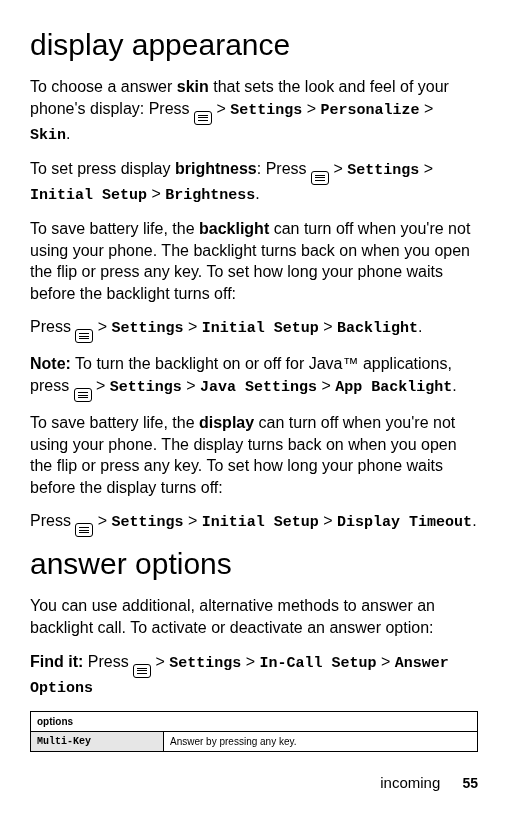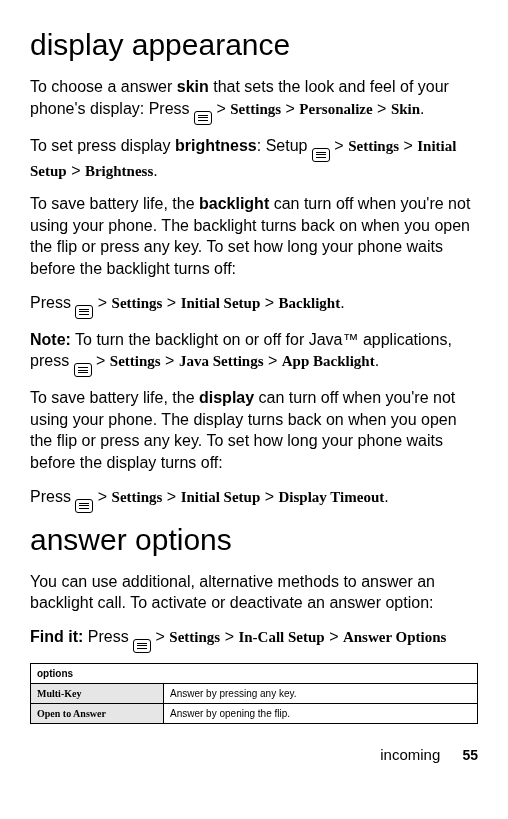--- a/index.html
+++ b/index.html
@@ -16,21 +16,21 @@
     font-weight: normal;
     margin: 0 0 14px 0;
     letter-spacing: 0px;
   }
   p {
     font-size: 16px;
     line-height: 1.35;
     margin: 0 0 12px 0;
   }
   .cond-bold {
-    font-family: Liberation Serif, serif;
+    font-family: Liberation Mono, monospace;
     font-weight: bold;
     font-stretch: condensed;
     font-size: 15px;
   }
   .menu-icon {
     display: inline-flex;
     align-items: center;
     justify-content: center;
     width: 18px;
     height: 14px;
@@ -87,21 +87,21 @@
 
 <p>
   <span>To choose a answer </span><b>skin</b><span> that sets the look and feel of your phone's display: Press </span><span class="menu-icon">
       <span></span>
       <span></span>
       <span></span>
     </span><span> &gt; </span><span class="cond-bold">Settings</span><span> &gt; </span><span class="cond-bold">Personalize</span><span> &gt; </span><span class="cond-bold">Skin</span><span>.</span>
 </p>
 
 <p>
-  <span>To set press display </span><b>brightness</b><span>: Setup </span><span class="menu-icon">
+  <span>To set press display </span><b>brightness</b><span>: Press </span><span class="menu-icon">
       <span></span>
       <span></span>
       <span></span>
     </span><span> &gt; </span><span class="cond-bold">Settings</span><span> &gt; </span><span class="cond-bold">Initial Setup</span><span> &gt; </span><span class="cond-bold">Brightness</span><span>.</span>
 </p>
 
 <p>
   <span>To save battery life, the </span><b>backlight</b><span> can turn off when you're not using your phone. The backlight turns back on when you open the flip or press any key. To set how long your phone waits before the backlight turns off:</span>
 </p>
 
@@ -147,23 +147,19 @@
 
 <table class="options">
   <tbody>
       <tr>
     <th colspan="2">options</th>
   </tr>
   <tr>
     <td class="opt-name cond-bold">Multi-Key</td>
     <td>Answer by pressing any key.</td>
   </tr>
-  <tr>
-    <td class="opt-name cond-bold">Open to Answer</td>
-    <td>Answer by opening the flip.</td>
-  </tr>
 </tbody>
   </table>
 
 <div class="footer">
   <span>incoming</span>
   <span class="pagenum">55</span>
 </div>
 
 </body></html>

